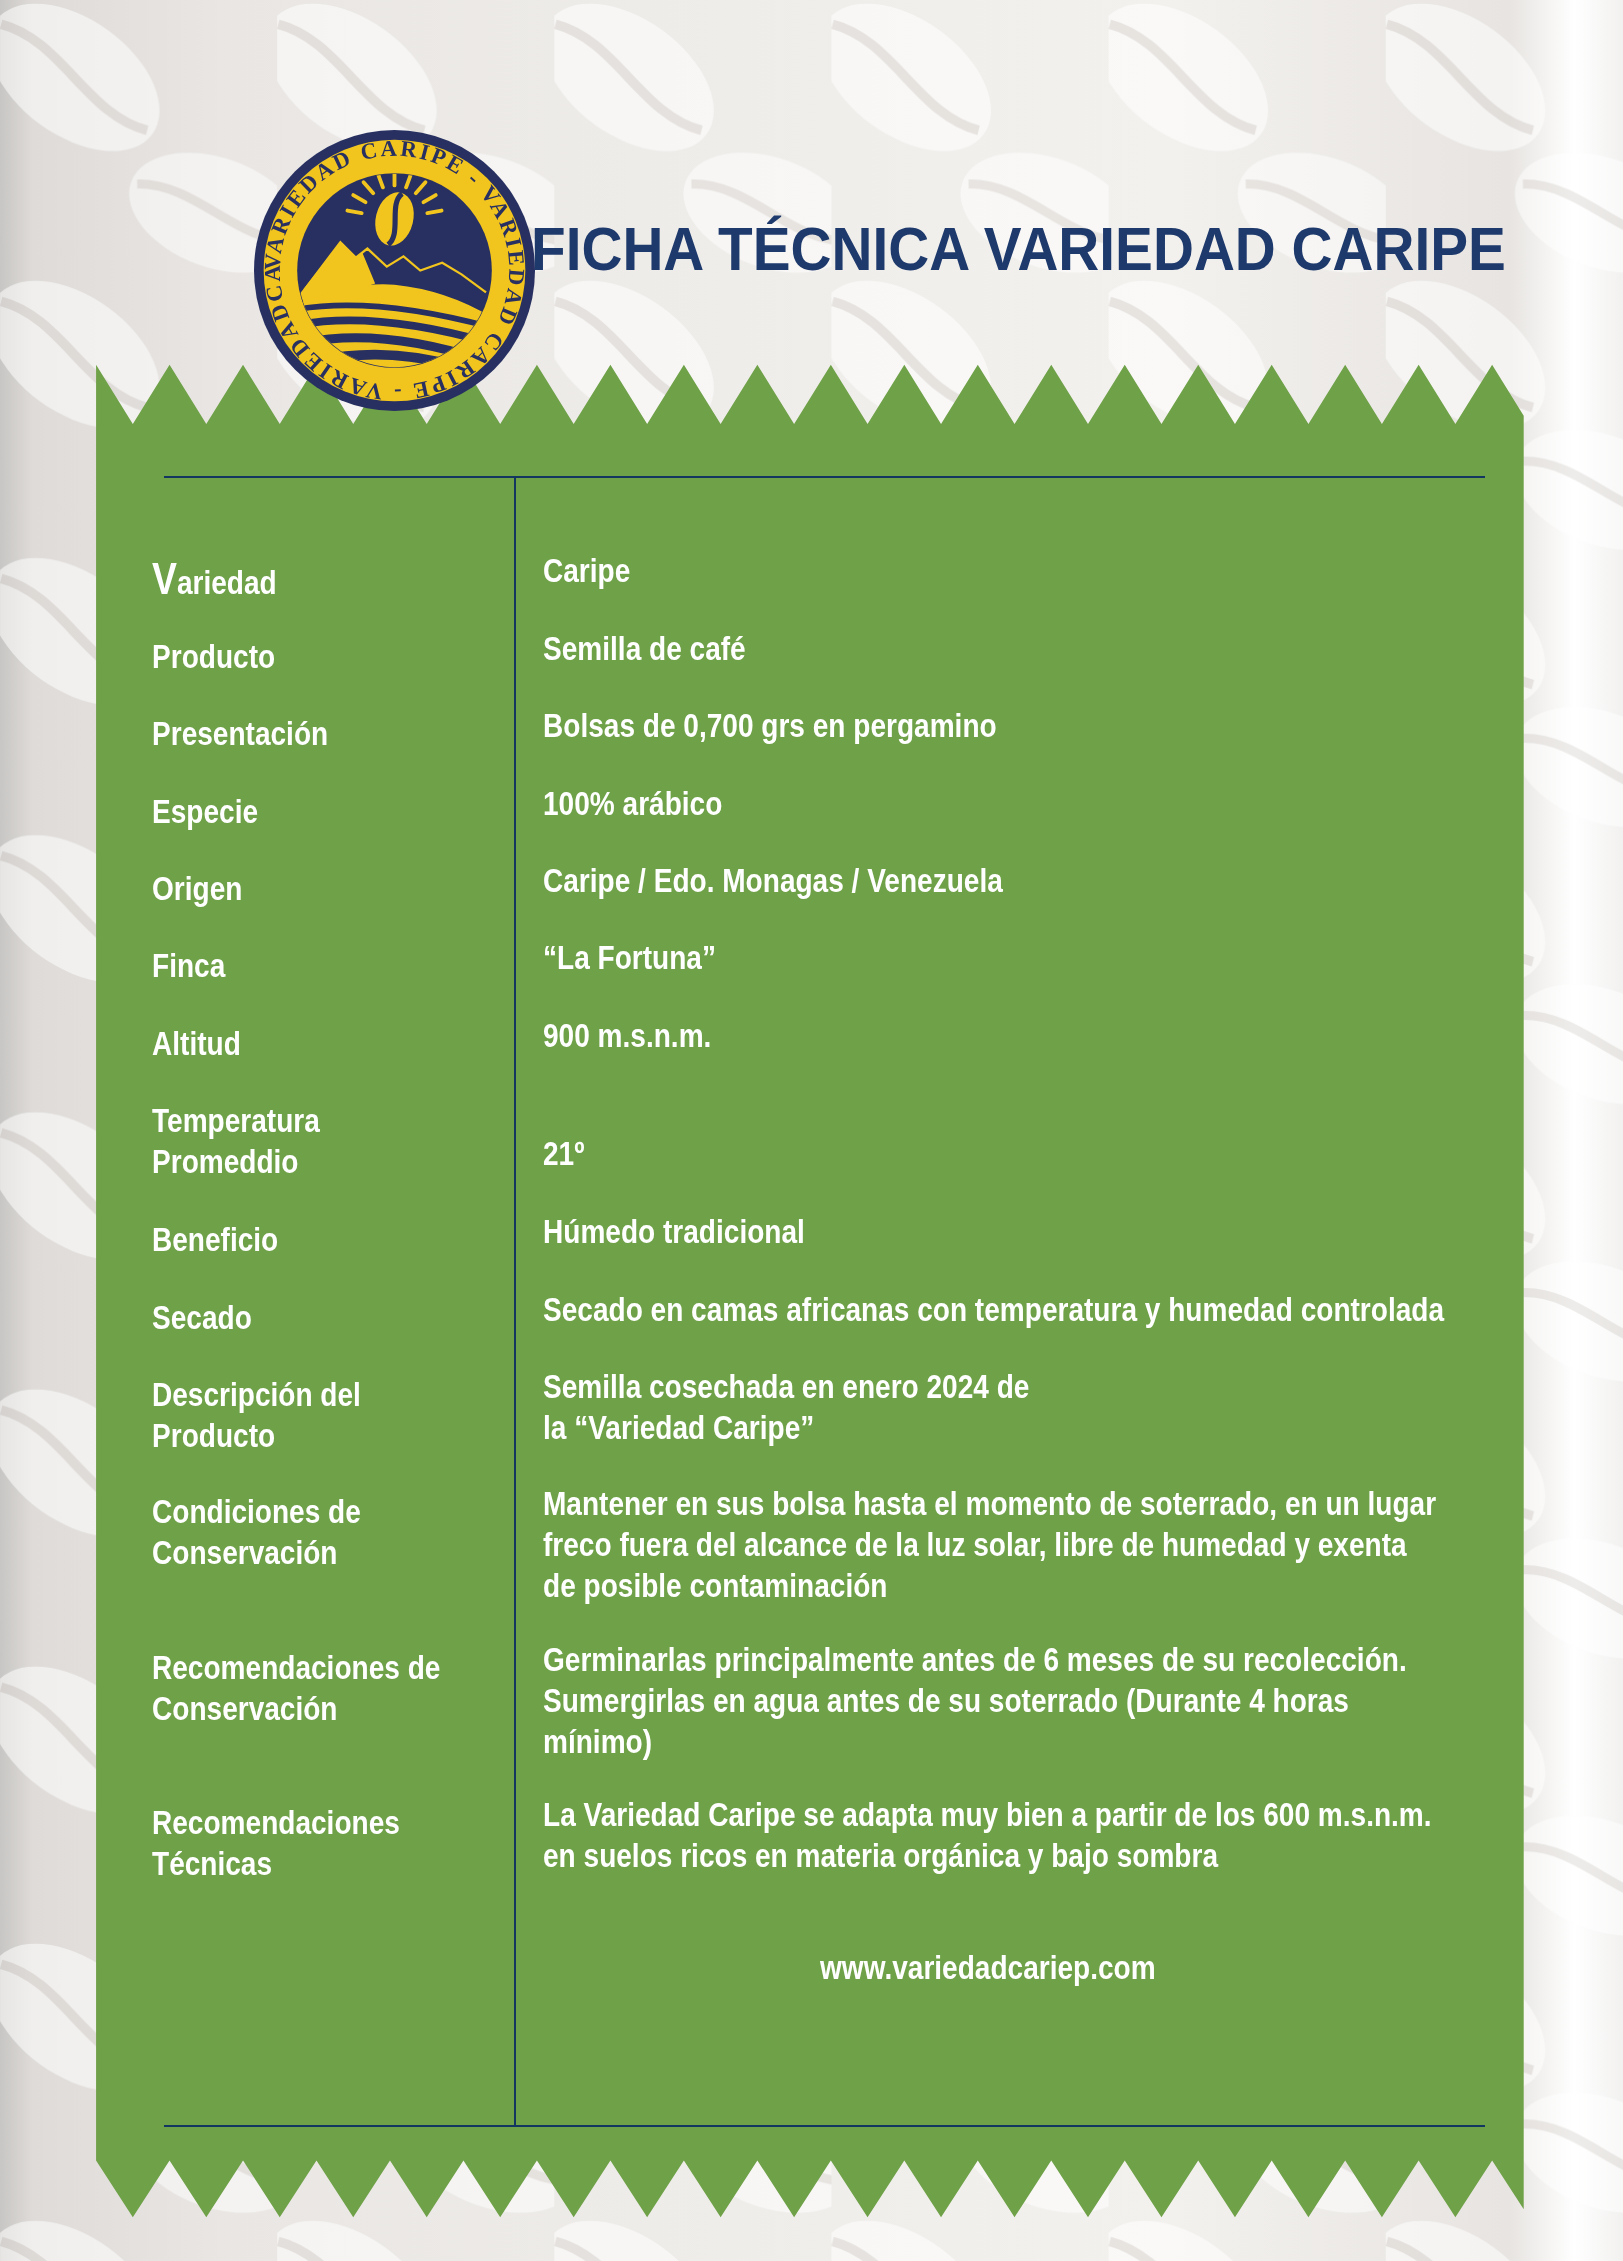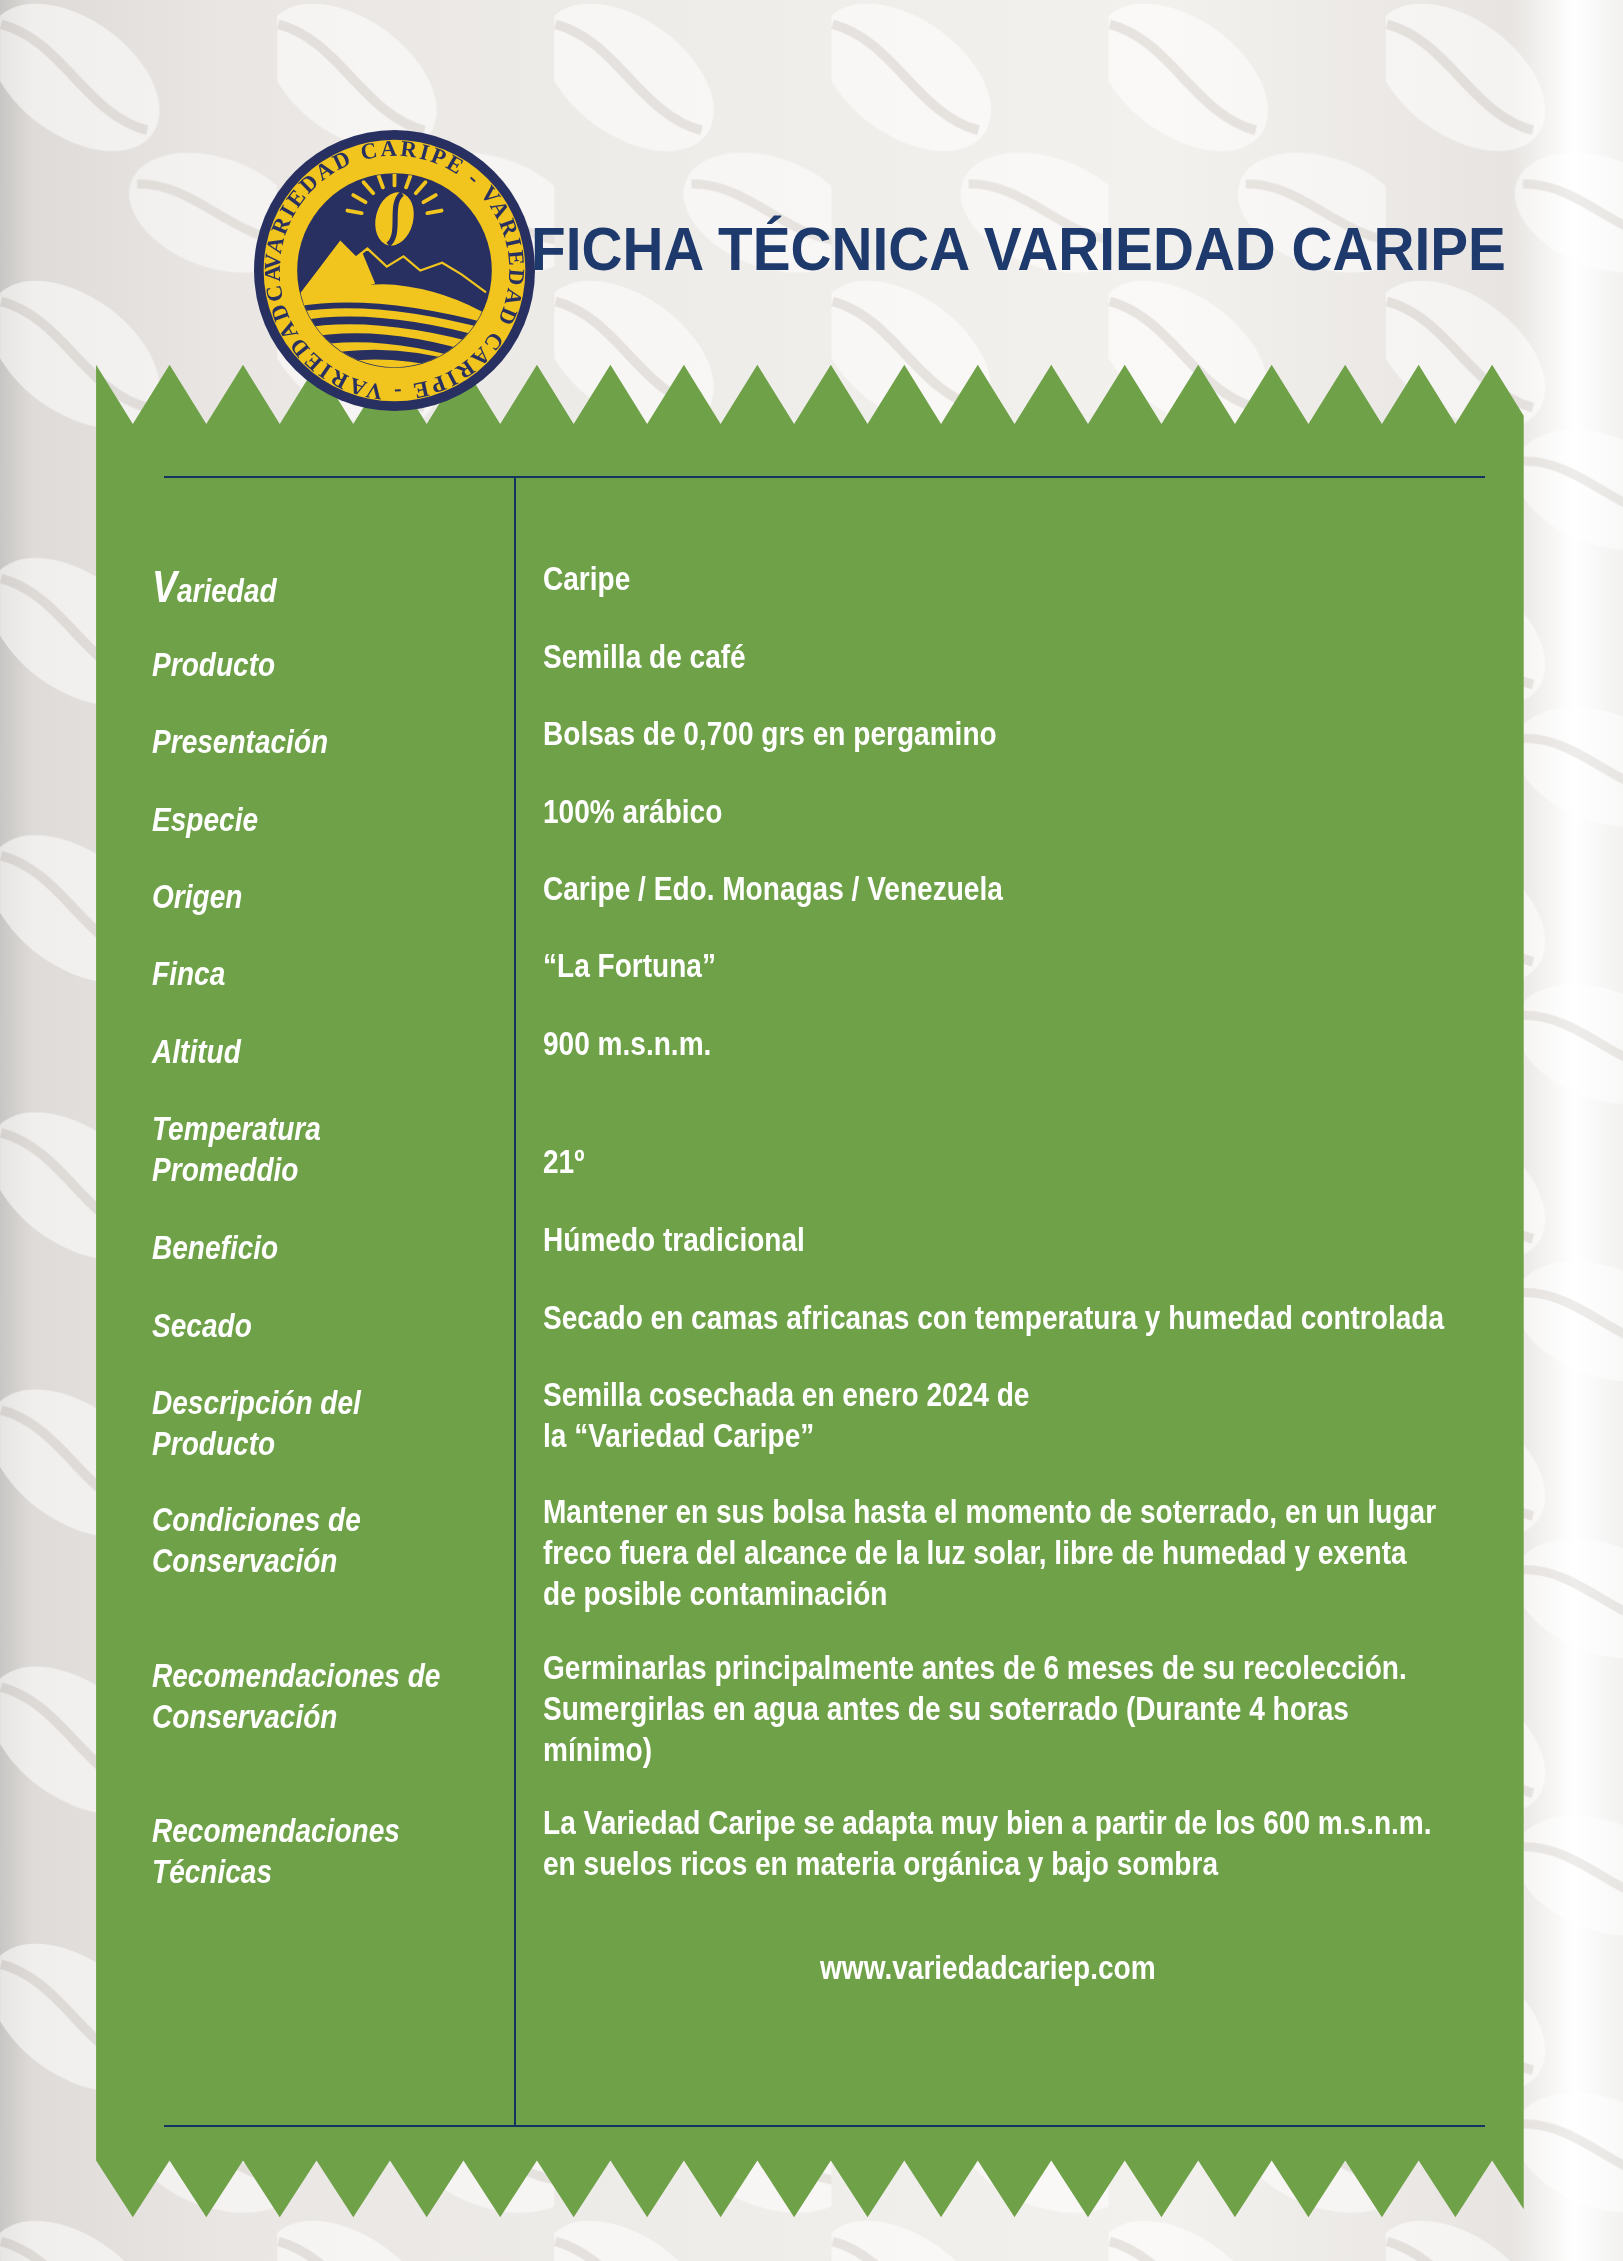--- a/index.html
+++ b/index.html
@@ -19,22 +19,22 @@
     letter-spacing:0px;white-space:nowrap;
     transform:scaleX(.93);transform-origin:0 0;
   }
   .logo{position:absolute;left:254px;top:130px;width:281px;height:281px;}
   .ring-text{font-family:"Liberation Serif","DejaVu Serif",serif;font-weight:bold;font-size:35px;letter-spacing:4px;}
   .tline{position:absolute;background:var(--line-navy,#12365F);}
   .line-top{left:164px;top:476px;width:1321px;height:1.9px;}
   .line-bottom{left:164px;top:2125px;width:1321px;height:1.9px;}
   .line-vert{left:514px;top:476px;width:1.9px;height:1651px;}
   .trow{position:absolute;left:0;width:1623px;color:#ffffff;font-weight:bold;font-size:33px;line-height:41px;}
-  .tlabel{position:absolute;left:152px;top:16px;font-style:italic;}
-  .tvalue{position:absolute;left:543px;top:8px;}
+  .tlabel{position:absolute;left:152px;top:8px;}
+  .tvalue{position:absolute;left:543px;top:0;}
   .ctext{display:inline-block;transform:scaleX(.85);transform-origin:0 0;white-space:pre-line;}
   .cap{font-size:44px;line-height:41px;}
   .align-line2{padding-top:41px;}
   .website{
     position:absolute;left:820px;top:1947px;
     color:#ffffff;font-weight:bold;font-size:33px;line-height:41px;
     transform:scaleX(.85);transform-origin:0 0;white-space:nowrap;
   }
 </style>
 </head>

